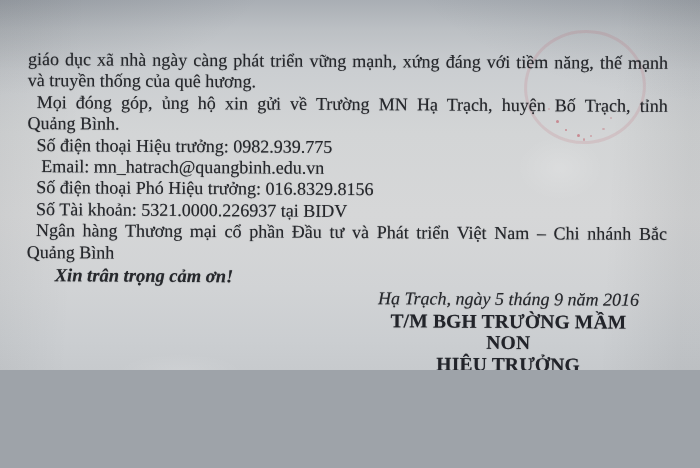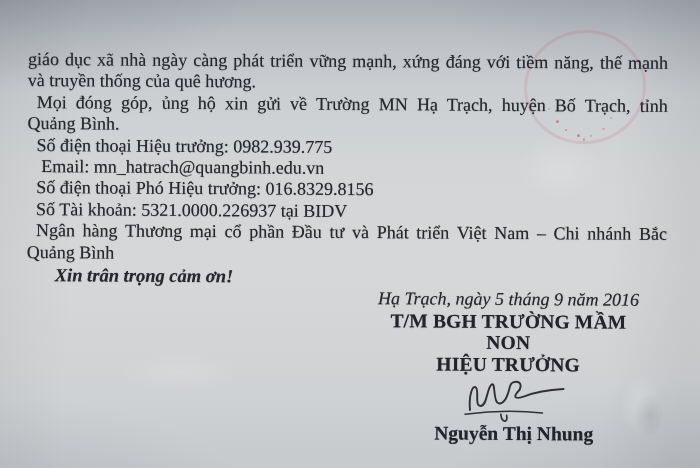--- a/index.html
+++ b/index.html
@@ -4,21 +4,21 @@
 <style>
   html, body {
     margin: 0; padding: 0;
     width: 700px; height: 468px;
     overflow: hidden;
     background: #9ea3a9;
     font-family: "Liberation Serif", serif;
   }
   .paper {
     position: relative;
-    width: 700px; height: 468px;
+    width: 700px; height: 370px;
     overflow: hidden;
     background:
       radial-gradient(22px 30px at 649px 415px, rgba(105,110,116,0.20), rgba(105,110,116,0) 72%),
       radial-gradient(30px 42px at 641px 406px, rgba(255,255,255,0.22), rgba(255,255,255,0) 70%),
       radial-gradient(60px 45px at 560px 168px, rgba(255,255,255,0.16), rgba(255,255,255,0) 72%),
       radial-gradient(90px 26px at 180px 372px, rgba(255,255,255,0.12), rgba(255,255,255,0) 70%),
       radial-gradient(420px 190px at -30px -40px, rgba(54,61,70,0.22), rgba(54,61,70,0) 72%),
       radial-gradient(480px 240px at 735px -70px, rgba(54,61,70,0.18), rgba(54,61,70,0) 72%),
       radial-gradient(320px 150px at 25px 505px, rgba(58,64,72,0.10), rgba(58,64,72,0) 70%),
       radial-gradient(380px 180px at 705px 505px, rgba(58,64,72,0.13), rgba(58,64,72,0) 70%),

